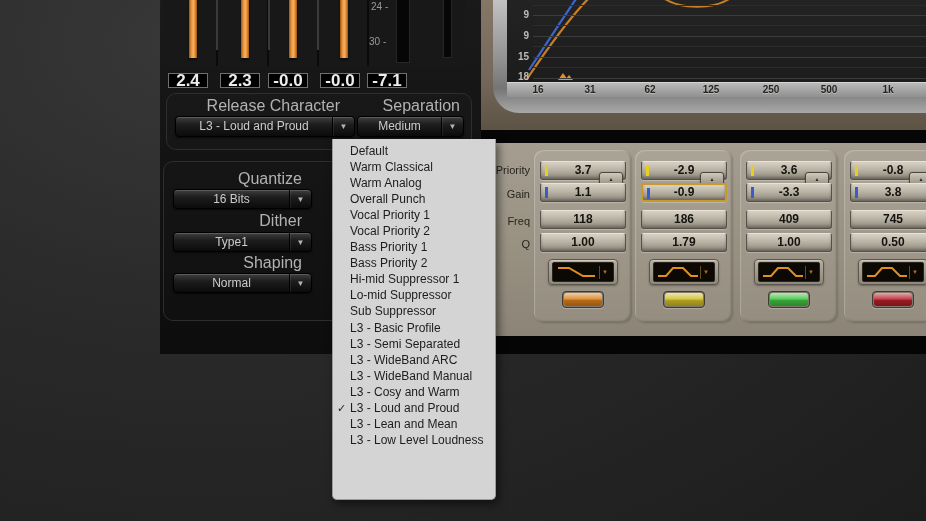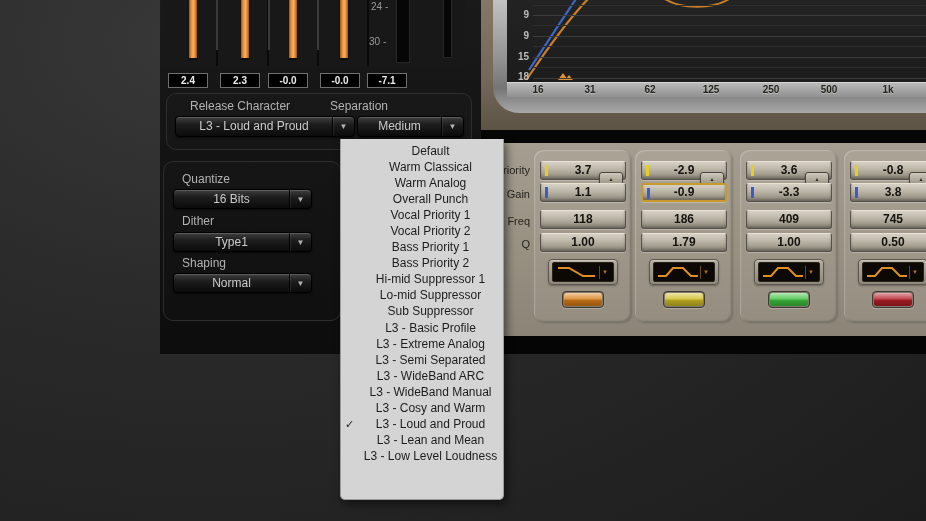--- a/index.html
+++ b/index.html
@@ -11,24 +11,24 @@
     background:linear-gradient(180deg,#1a1a1a 0%,#121212 55%,#0d0d0d 100%);}
   .meter-area{position:absolute;left:3px;top:0;width:302px;height:66px;background:#181818;}
   .meter-sep{position:absolute;top:0;width:2px;height:66px;background:#0a0a0a;}
   .meter-bar{position:absolute;top:0;width:8px;height:58px;
     background:linear-gradient(90deg,#9a5512,#e8933c 30%,#f7b264 52%,#e8933c 72%,#9a5512);
     box-shadow:0 2px 2px rgba(0,0,0,.6);}
   .meter-track{position:absolute;top:0;width:2px;height:50px;background:#3a3a3a;}
   .meter-chan{position:absolute;top:0;background:#060606;border:1px solid #262626;border-top:none;}
   .scale-tick{position:absolute;color:#9a9a9a;font-size:10px;}
   .vbox{position:absolute;top:73px;width:40px;height:15px;background:#000;border:1px solid #6f6f6f;
-    color:#ededed;font-size:10px;font-weight:bold;text-align:center;line-height:14px;}
+    color:#ededed;font-size:17px;font-weight:bold;text-align:center;line-height:14px;}
   .section-frame{position:absolute;border:1px solid #2e2e2e;border-radius:10px;
     background:rgba(255,255,255,0.012);}
-  .panel-label{position:absolute;color:#b2b2b2;font-size:12px;text-align:left;height:14px;line-height:14px;}
+  .panel-label{position:absolute;color:#b2b2b2;font-size:16px;text-align:right;height:14px;line-height:14px;}
   .dd{position:absolute;display:flex;height:21px;border:1px solid #000;border-radius:4px;
     background:linear-gradient(180deg,#3f3f3f 0%,#1d1d1d 40%,#0b0b0b 100%);
     box-shadow:inset 0 1px 0 rgba(255,255,255,.16),0 1px 2px rgba(0,0,0,.6);}
   .dd-value{flex:1;color:#cbcbcb;font-size:12px;text-align:center;line-height:19px;white-space:nowrap;overflow:hidden;}
   .dd-arrow{width:22px;border-left:1px solid #000;display:flex;align-items:center;justify-content:center;
     color:#b5b5b5;font-size:8px;box-shadow:inset 1px 0 0 rgba(255,255,255,.08);}
   
   .tan-frame{position:absolute;left:481px;top:0;width:445px;height:131px;z-index:2;
     background:linear-gradient(180deg,#857768 0%,#74685a 60%,#5c5345 100%);}
   .graph-bezel{position:absolute;left:493px;top:0;width:433px;height:113px;z-index:3;
@@ -67,23 +67,23 @@
     border:1px solid #2c241a;}
   .shape-div{position:absolute;left:46px;top:3px;width:1px;height:13px;background:#6a4a14;}
   .shape-caret{position:absolute;left:49px;top:6px;color:#b06c16;font-size:6px;}
   .light{position:absolute;width:42px;height:17px;border-radius:4px;border:1px solid #3f3b34;
     box-shadow:inset 0 0 2px rgba(0,0,0,.6),0 1px 1px rgba(255,255,255,.25);}
   .light-core{position:absolute;inset:1px;border-radius:3px;}
   .light-gloss{position:absolute;inset:1px;border-radius:3px;
     background:linear-gradient(180deg,rgba(255,255,255,.62),rgba(255,255,255,.18) 45%,rgba(0,0,0,.16) 58%,rgba(0,0,0,.3));}
   .bottom-strip{position:absolute;left:481px;top:336px;width:445px;height:18px;background:#050505;z-index:3;}
   
-  .menu{position:absolute;left:340px;top:139px;width:164px;height:361px;z-index:10;
+  .menu{position:absolute;left:332px;top:139px;width:164px;height:361px;z-index:10;
     background:#d4d4d4;border:1px solid #9b9b9b;border-top:none;border-radius:0 0 5px 5px;
-    box-shadow:3px 4px 8px rgba(0,0,0,.5);padding:4px 0;text-align:center;}
+    box-shadow:3px 4px 8px rgba(0,0,0,.5);padding:4px 0;}
   .menu-item{position:relative;height:16.05px;line-height:16px;font-size:12px;color:#1d1d1d;
     padding-left:17px;white-space:nowrap;}
   .menu-check{position:absolute;left:4px;top:0;font-size:11px;color:#1d1d1d;}
   svg{display:block;}
 </style>
 </head>
 <body>
 
 <div id="stage">
 
@@ -288,21 +288,20 @@
     <div class="menu-item"><span>Warm Analog</span></div>
     <div class="menu-item"><span>Overall Punch</span></div>
     <div class="menu-item"><span>Vocal Priority 1</span></div>
     <div class="menu-item"><span>Vocal Priority 2</span></div>
     <div class="menu-item"><span>Bass Priority 1</span></div>
     <div class="menu-item"><span>Bass Priority 2</span></div>
     <div class="menu-item"><span>Hi-mid Suppressor 1</span></div>
     <div class="menu-item"><span>Lo-mid Suppressor</span></div>
     <div class="menu-item"><span>Sub Suppressor</span></div>
     <div class="menu-item"><span>L3 - Basic Profile</span></div>
-    <div class="menu-item"><span>L3 - Extreme Analog</span></div>
     <div class="menu-item"><span>L3 - Semi Separated</span></div>
     <div class="menu-item"><span>L3 - WideBand ARC</span></div>
     <div class="menu-item"><span>L3 - WideBand Manual</span></div>
     <div class="menu-item"><span>L3 - Cosy and Warm</span></div>
     <div class="menu-item"><span class="menu-check">✓</span><span>L3 - Loud and Proud</span></div>
     <div class="menu-item"><span>L3 - Lean and Mean</span></div>
     <div class="menu-item"><span>L3 - Low Level Loudness</span></div>
   </div>
 
 </div>

